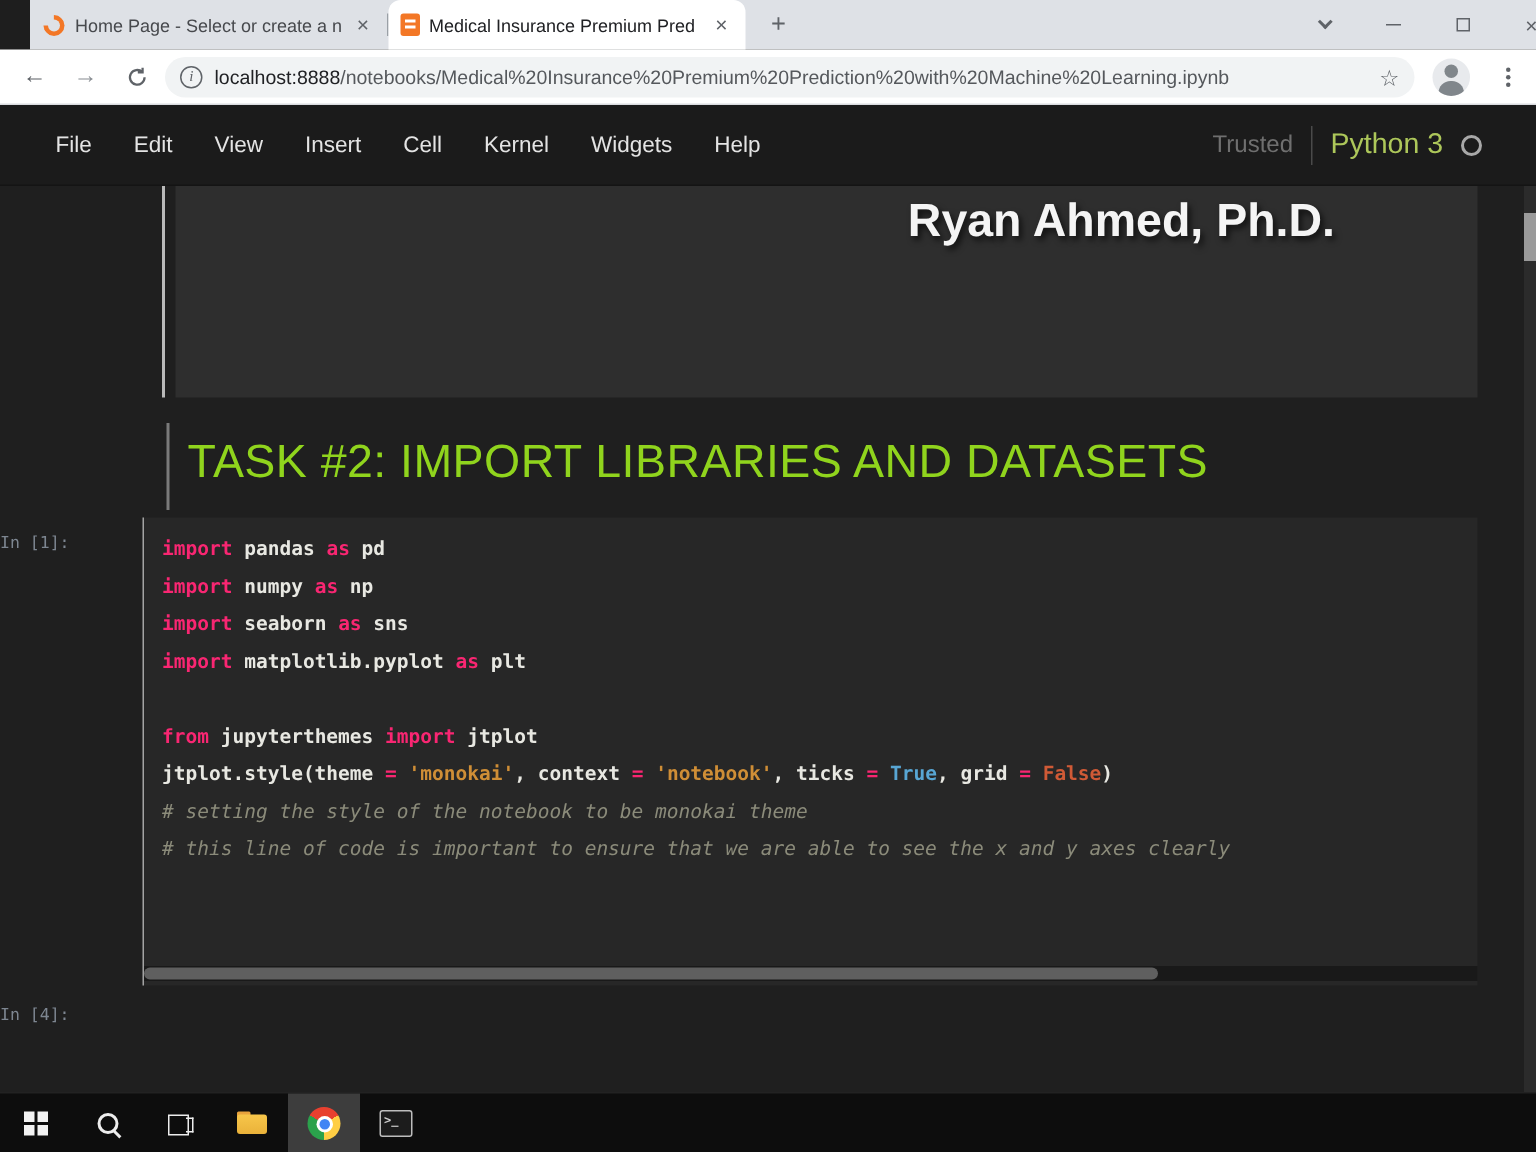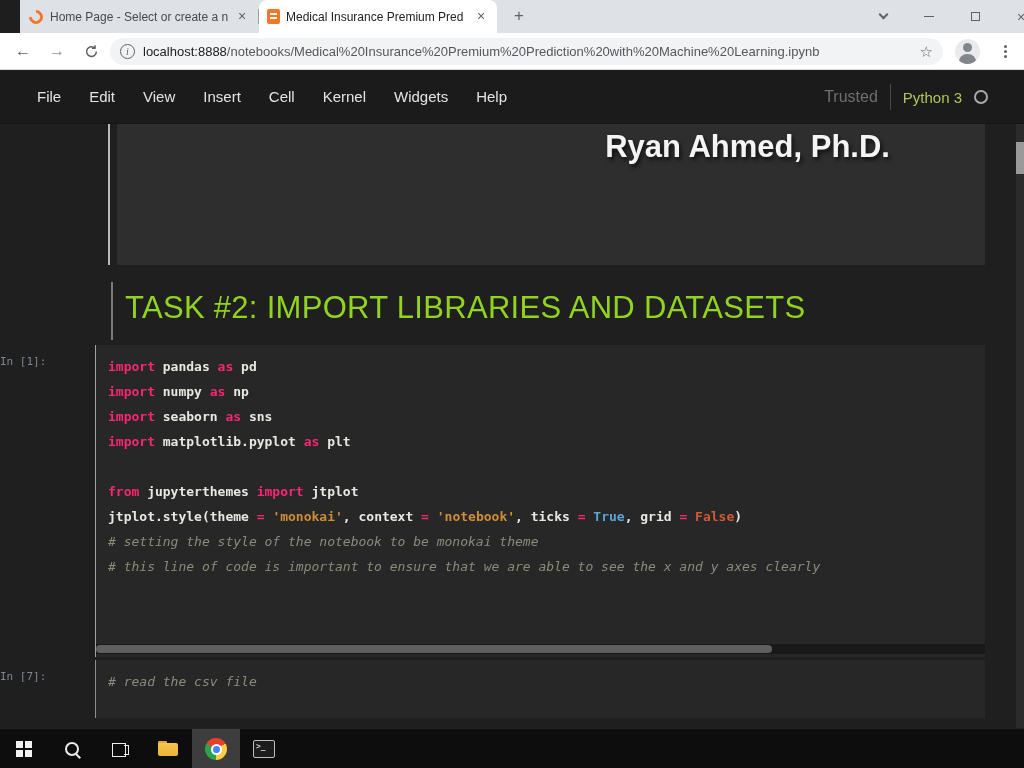--- a/index.html
+++ b/index.html
@@ -40,21 +40,21 @@
   .avatar::before { content:""; position:absolute; left:8px; top:4px; width:9px; height:9px; border-radius:50%; background:#80868b; }
   .avatar::after { content:""; position:absolute; left:4px; top:15px; width:17px; height:10px; border-radius:8px 8px 0 0; background:#80868b; }
   .menu-dots { position:absolute; right:17px; top:12px; width:3px; height:3px; border-radius:50%; background:#5f6368; box-shadow:0 5px 0 #5f6368, 0 10px 0 #5f6368; }
 
   
   .jmenu { position:absolute; top:70px; left:0; width:1024px; height:54px; background:#1b1b1b; border-bottom:1px solid #141414; display:flex; align-items:center; padding-left:23px; }
   .jmenu-item { padding:8px 14px; font-size:15px; color:#e4e4e4; }
   .jmenu-right { position:absolute; right:36px; top:0; height:54px; display:flex; align-items:center; gap:12px; }
   .trusted { font-size:16px; color:#6f6f6f; }
   .jm-div { width:1px; height:26px; background:#4a4a4a; }
-  .kernel-name { font-size:15px; color:#adc75a; }
+  .kernel-name { font-size:19px; color:#adc75a; }
   .kernel-ind { width:14px; height:14px; border:2px solid #a8a8a8; border-radius:50%; }
 
   
   .nb { position:absolute; top:124px; left:0; width:1024px; height:604px; background:#1f1f1f; overflow:hidden; }
   .nb-scroll { position:absolute; right:0; top:0; width:8px; height:604px; background:#2b2b2b; }
   .nb-thumb { position:absolute; right:0; top:18px; width:8px; height:32px; background:#9a9a9a; }
 
   .md-indicator { position:absolute; left:108px; top:0; width:2px; height:141px; background:#b9b9b9; }
   .banner-box { position:absolute; left:117px; top:0; width:868px; height:141px; background:#2e2e2e; }
   .banner-text { position:absolute; right:95px; top:5px; font-size:31px; font-weight:bold; color:#f4f4f4; text-shadow:2px 3px 4px rgba(0,0,0,.65); }
@@ -185,26 +185,21 @@
             <div class="code-line"><span class="tk-cm"># setting the style of the notebook to be monokai theme</span></div>
             <div class="code-line"><span class="tk-cm"># this line of code is important to ensure that we are able to see the x and y axes clearly</span></div>
           </div>
         <div class="hscroll">
             <div class="hthumb"></div>
           </div>
       </div>
     </div>
 
     <div class="code-cell" id="cell2">
-      <div class="cc-prompt">In [7]:</div>
-      <div class="cc-area">
-        <div class="code-lines">
-            <div class="code-line"><span class="tk-cm"># read the csv file</span></div>
-          </div>
-      </div>
+      <div class="cc-prompt">In [4]:</div>
     </div>
 
     <div class="nb-scroll">
         <div class="nb-thumb"></div>
       </div>
   </div>
 
   <div class="taskbar">
     <div class="tb-slot">
         <span class="win-logo">

